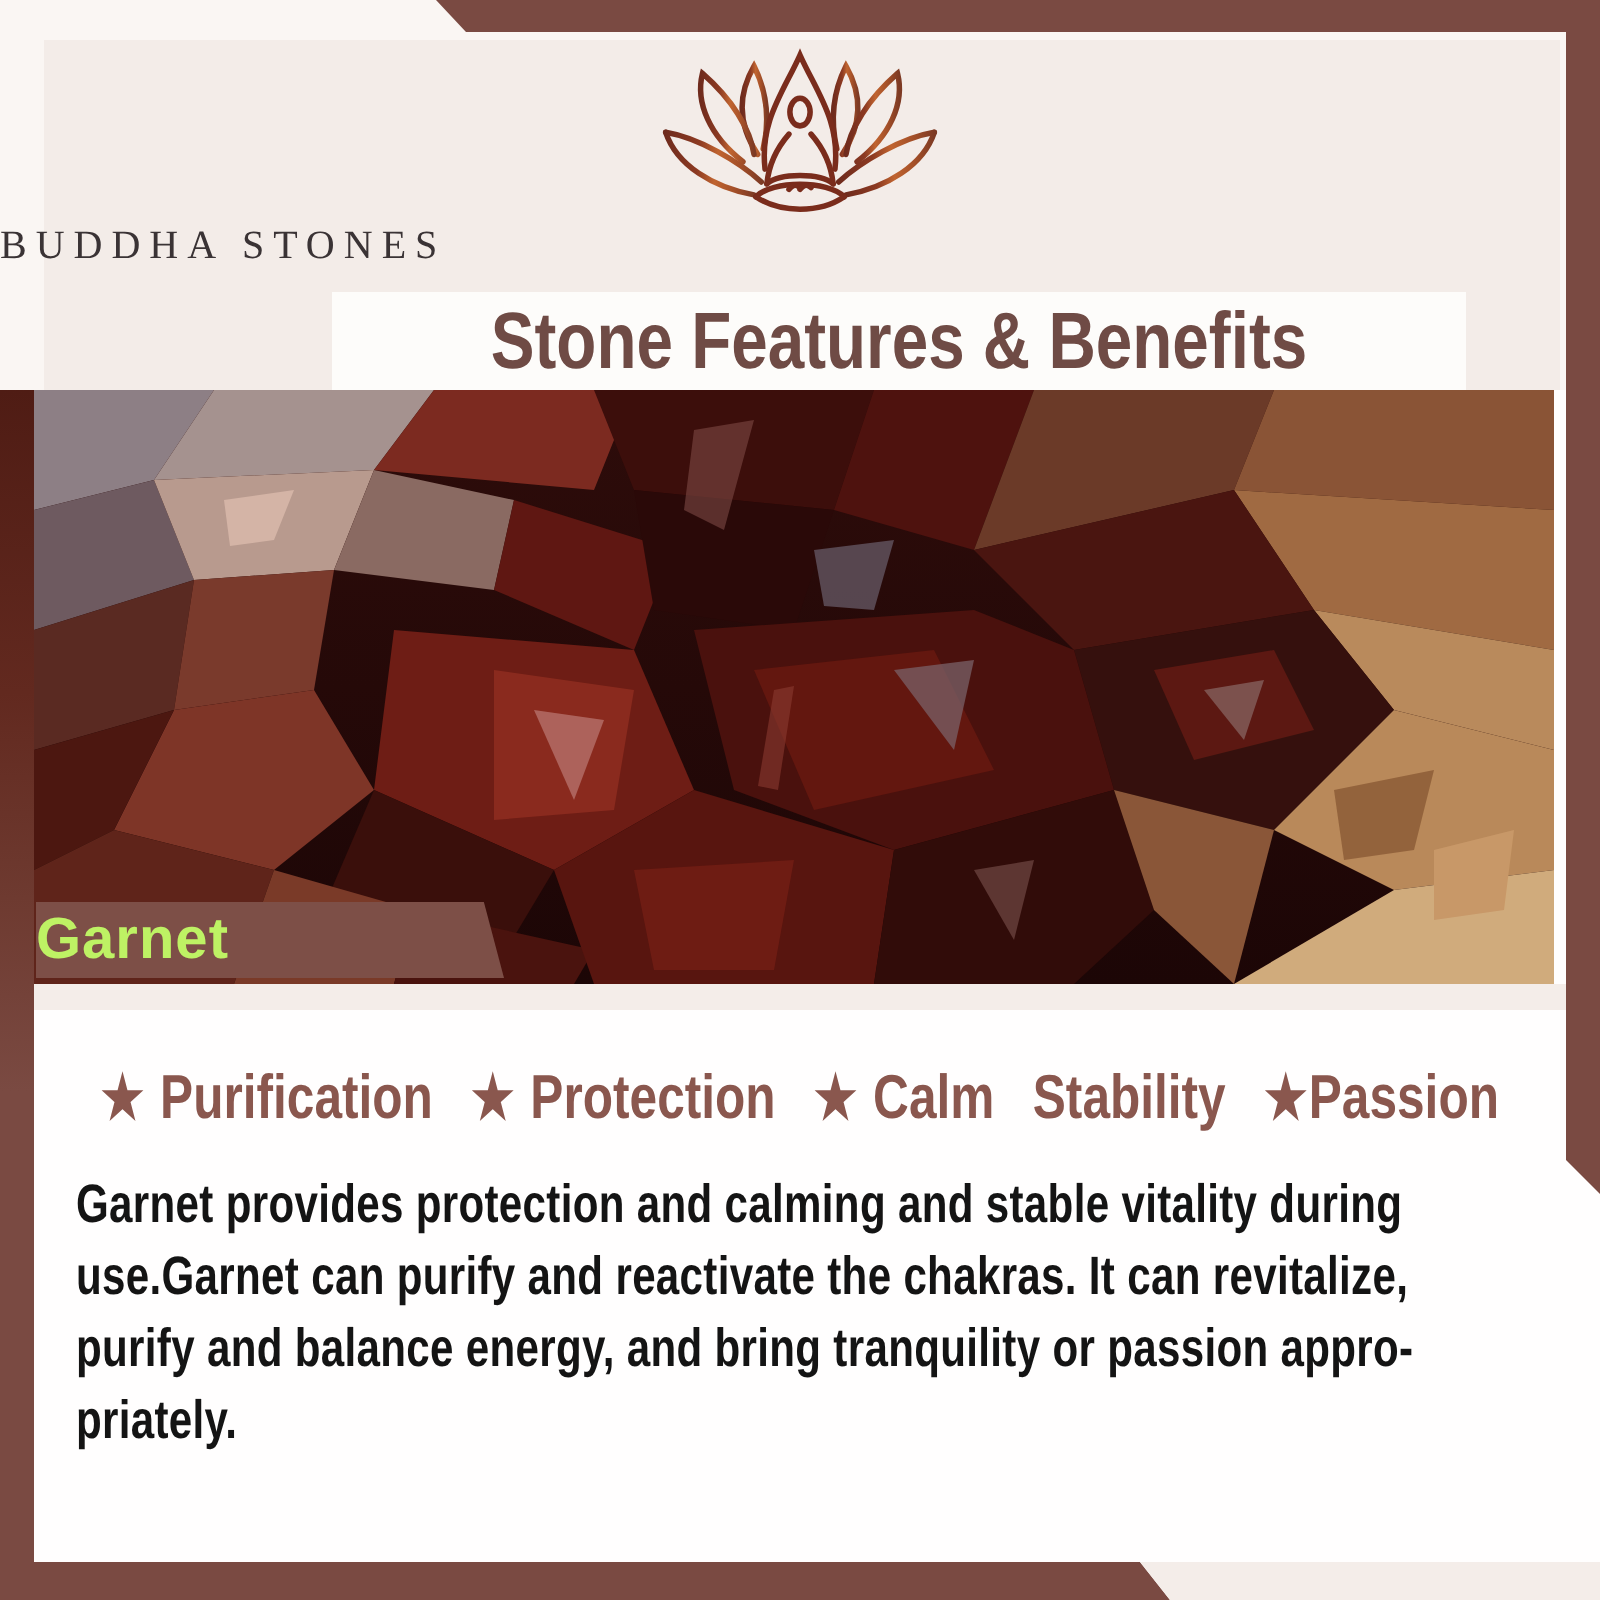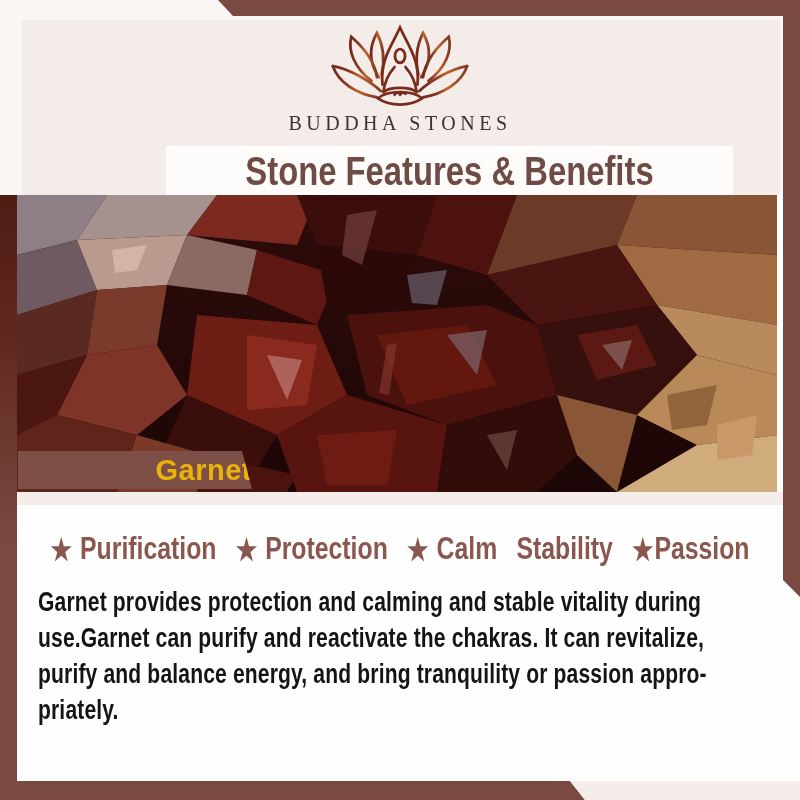--- a/index.html
+++ b/index.html
@@ -3,21 +3,21 @@
 <meta charset="utf-8">
 <style>
   html,body{margin:0;padding:0;background:#ffffff;}
   .stage{position:relative;width:800px;height:800px;overflow:hidden;background:#fffefe;
          font-family:"Liberation Sans",sans-serif;}
   
   .header-outer{position:absolute;left:0;top:0;width:800px;height:195px;background:#faf6f3;}
   .header-panel{position:absolute;left:22px;top:20px;width:758px;height:175px;background:#f3ece8;}
   .logo-wrap{position:absolute;left:0;top:22px;width:800px;text-align:center;}
   .logo-svg{display:inline-block;}
-  .brand-name{position:absolute;left:0;top:112px;width:800px;text-align:center;
+  .brand-name{position:absolute;left:0;top:112px;width:800px;
     font-family:"Liberation Serif",serif;font-size:20px;letter-spacing:4.5px;color:#3a3335;}
   .title-banner{position:absolute;left:166px;top:146px;width:567px;height:49px;background:#fdfcfa;}
   .title-text{width:100%;height:49px;line-height:50px;text-align:center;font-weight:bold;
     font-size:40px;color:#6f4b45;transform:scaleX(0.82);transform-origin:center;white-space:nowrap;}
   
   .frame{position:absolute;background:#7a4a42;}
   .frame-top{left:0;top:0;width:800px;height:16px;
     clip-path:polygon(218px 0,800px 0,800px 16px,233px 16px);}
   .frame-right{left:783px;top:0;width:17px;height:597px;
     clip-path:polygon(0 0,17px 0,17px 597px,0 580px);}
@@ -25,22 +25,22 @@
     background:linear-gradient(#4f1c14,#62291f 25%,#6e3a30 42%,#7a4a42 58%,#7a4a42);}
   .frame-bottom-brown{left:0;top:781px;width:585px;height:19px;
     clip-path:polygon(0 0,570px 0,585px 19px,0 19px);}
   .frame-bottom-cream{position:absolute;left:560px;top:781px;width:240px;height:19px;background:#f4ede9;
     clip-path:polygon(10px 0,240px 0,240px 19px,25px 19px);}
   
   .photo{position:absolute;left:17px;top:195px;width:760px;height:297px;}
   .photo-underline{position:absolute;left:17px;top:492px;width:766px;height:13px;background:#f4ede9;}
   .stone-label{position:absolute;left:18px;top:451px;width:234px;height:38px;background:#7d4f47;
     clip-path:polygon(0 0,95.7% 0,100% 100%,0 100%);}
-  .stone-label-text{width:100%;height:38px;line-height:39px;text-align:right;font-weight:bold;
-    font-size:29px;color:#eab308;letter-spacing:0.5px;}
+  .stone-label-text{width:100%;height:38px;line-height:39px;text-align:left;font-weight:bold;
+    font-size:29px;color:#bef264;letter-spacing:0.5px;}
   
   .benefits-row{position:absolute;left:0;top:528px;width:800px;height:42px;display:flex;
     justify-content:center;align-items:center;column-gap:24px;transform:scaleX(0.8);
     transform-origin:center;white-space:nowrap;}
   .benefit{display:flex;align-items:center;font-weight:bold;font-size:31px;color:#8a574e;}
   .benefit .star{margin-right:10px;font-size:30px;}
   .benefit .star:empty{margin-right:0;}
   .benefit.tight .star{margin-right:1px;}
   
   .description{position:absolute;left:38px;top:584px;width:930px;transform:scaleX(0.78);

